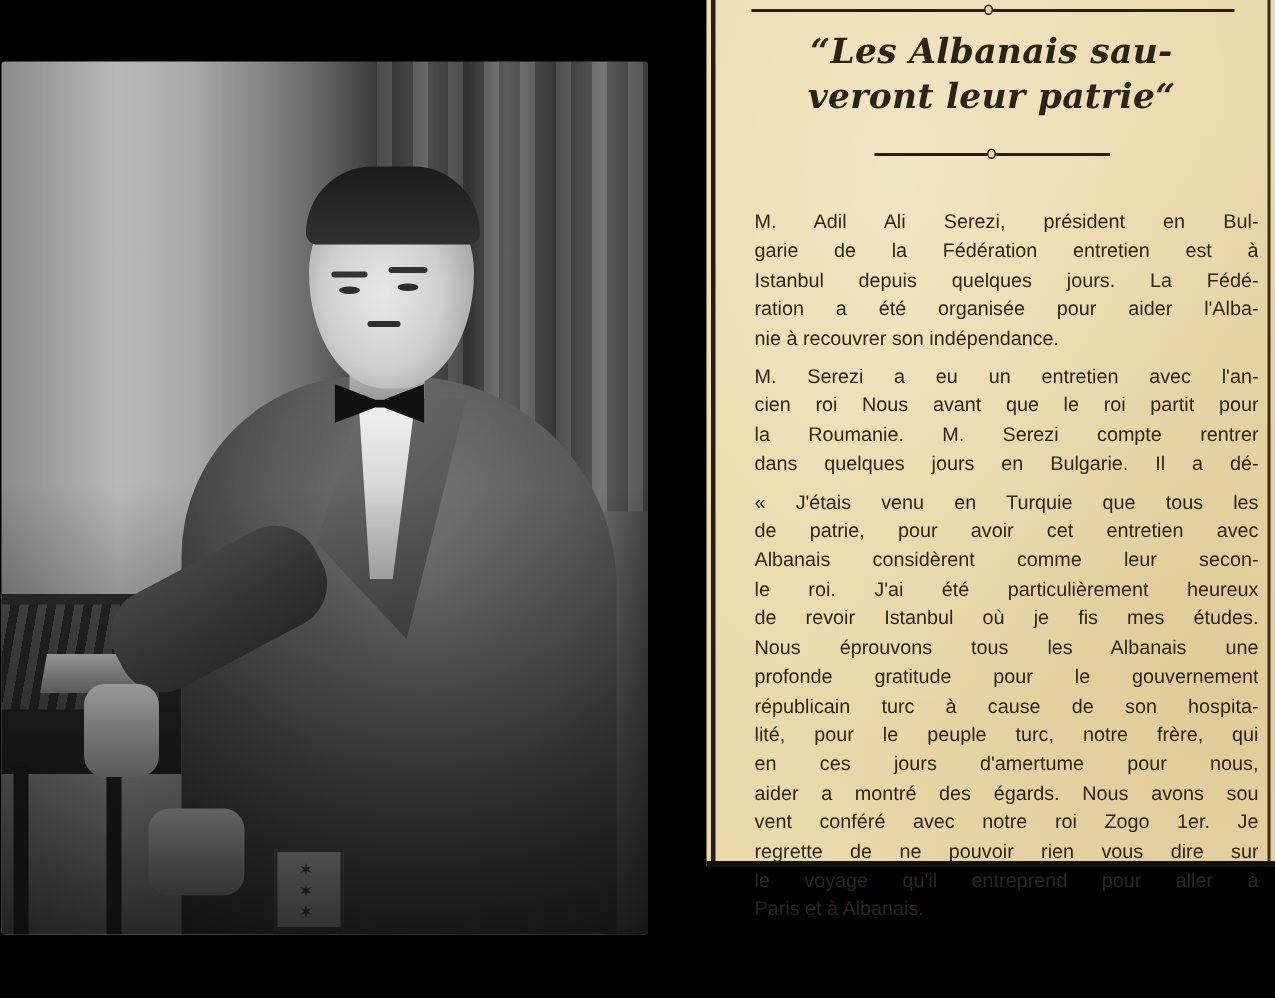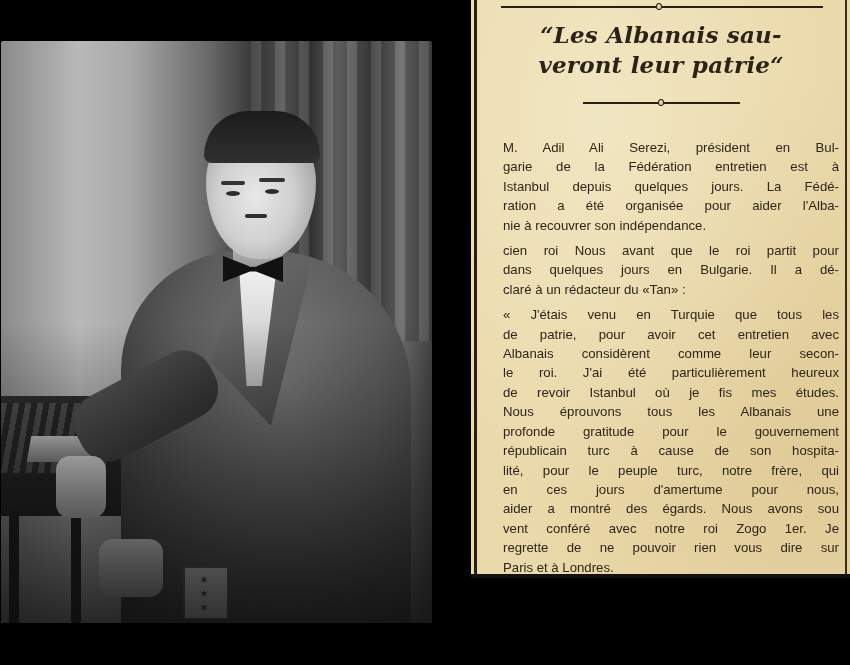--- a/index.html
+++ b/index.html
@@ -179,36 +179,38 @@
 
   <div class="body">
     <div class="para">
       <span class="line">M. Adil Ali Serezi, président en Bul-</span>
       <span class="line">garie de la Fédération entretien est à</span>
       <span class="line">Istanbul depuis quelques jours. La Fédé-</span>
       <span class="line">ration a été organisée pour aider l'Alba-</span>
       <span class="line last">nie à recouvrer son indépendance.</span>
     </div>
     <div class="para">
+      <span class="line">M. Serezi a eu un entretien avec l'an-</span>
       <span class="line">cien roi Nous avant que le roi partit pour</span>
+      <span class="line">la Roumanie. M. Serezi compte rentrer</span>
       <span class="line">dans quelques jours en Bulgarie. Il a dé-</span>
-      <span class="line last">claré à un rédacteur du «Tan» :</span>
     </div>
     <div class="para">
       <span class="line">« J'étais venu en Turquie que tous les</span>
       <span class="line">de patrie, pour avoir cet entretien avec</span>
       <span class="line">Albanais considèrent comme leur secon-</span>
       <span class="line">le roi. J'ai été particulièrement heureux</span>
       <span class="line">de revoir Istanbul où je fis mes études.</span>
       <span class="line">Nous éprouvons tous les Albanais une</span>
       <span class="line">profonde gratitude pour le gouvernement</span>
       <span class="line">républicain turc à cause de son hospita-</span>
       <span class="line">lité, pour le peuple turc, notre frère, qui</span>
       <span class="line">en ces jours d'amertume pour nous,</span>
       <span class="line">aider a montré des égards. Nous avons sou</span>
       <span class="line">vent conféré avec notre roi Zogo 1er. Je</span>
       <span class="line">regrette de ne pouvoir rien vous dire sur</span>
-      <span class="line last">Paris et à Londres.</span>
+      <span class="line">le voyage qu'il entreprend pour aller à</span>
+      <span class="line last">Paris et à Albanais.</span>
     </div>
   </div>
 
   <div class="bottom-edge"></div>
 </div>
 
 </body></html>

